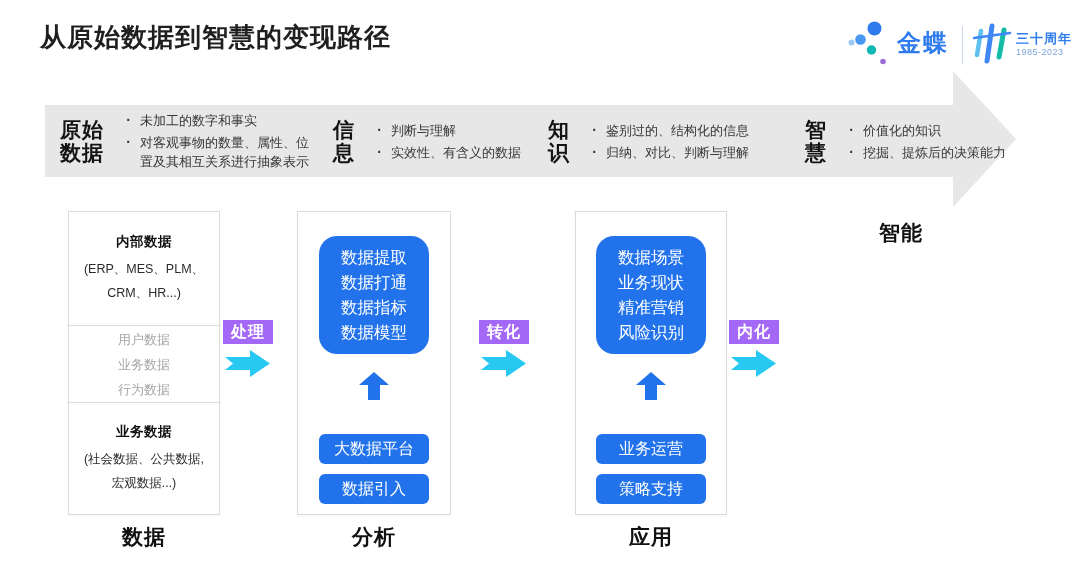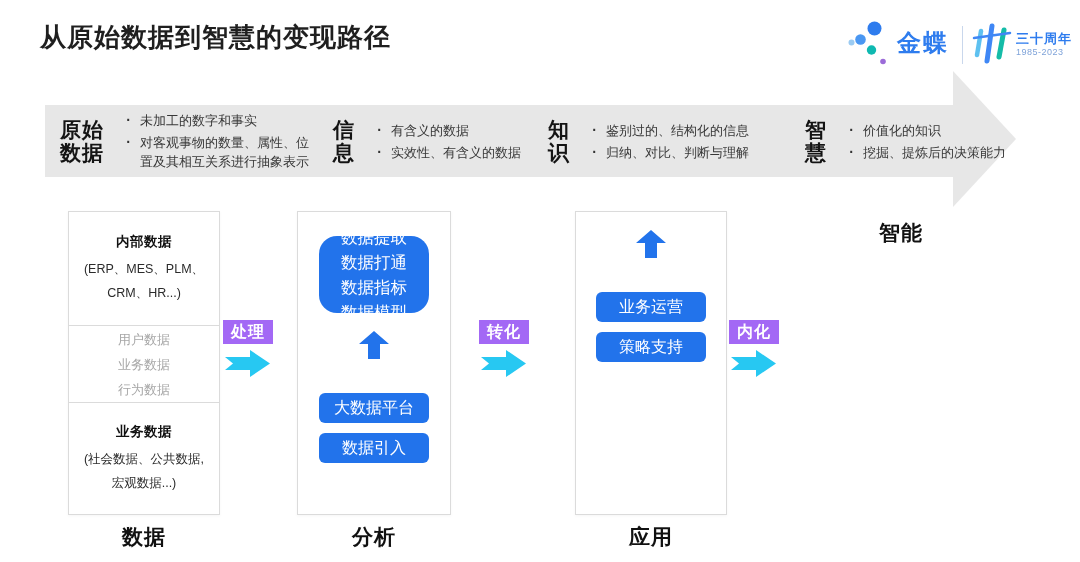--- a/index.html
+++ b/index.html
@@ -42,21 +42,21 @@
   
   .sec { display:flex; flex-direction:column; justify-content:center; text-align:center; }
   .sec-a { height:114px; border-bottom:1px solid var(--border-gray); }
   .sec-b { height:77px;  border-bottom:1px solid var(--border-gray); }
   .sec-c { height:111px; }
   .sec-title { font-size:13.5px; font-weight:bold; color:#111; margin-bottom:6px; letter-spacing:0.5px; }
   .sec-line { font-size:12.5px; color:#2b2b2b; line-height:24px; }
   .sec-b .sec-line { color:var(--muted); line-height:25px; font-size:13px; }
 
   
-  .bluecard { margin:24px auto 0; width:110px; height:77px; background:var(--blue); border-radius:18px;
+  .bluecard { margin:24px auto 0; width:110px; height:118px; background:var(--blue); border-radius:18px;
               color:#fff; display:flex; flex-direction:column; justify-content:center; text-align:center;
               font-size:16.5px; font-weight:500; line-height:25px; }
   .uparrow { display:block; margin:18px auto 0; }
   .pillbtn { width:110px; height:30px; margin:10px auto 0; background:var(--blue); border-radius:6px;
              color:#fff; font-size:16px; font-weight:500; display:flex; align-items:center; justify-content:center; }
   .pillbtn.first { margin-top:34px; }
 
   
   .intel-list { height:100%; display:flex; flex-direction:column; justify-content:center; align-items:center; }
   .intel-item { font-size:15.5px; font-weight:bold; color:var(--navy); line-height:29px; letter-spacing:1px; }
@@ -114,21 +114,21 @@
   </div>
 
   <div class="stage stage-2 nowrap">
     <div class="stage-name">
       <div>信</div>
       <div>息</div>
     </div>
     <div class="bullets">
       <div class="bullet">
           <span class="dot">·</span>
-        <span class="txt">有含义的数据</span>
+        <span class="txt">判断与理解</span>
         </div>
       <div class="bullet">
           <span class="dot">·</span>
         <span class="txt">实效性、有含义的数据</span>
         </div>
     </div>
   </div>
 
   <div class="stage stage-3 nowrap">
     <div class="stage-name">
@@ -198,20 +198,26 @@
       <polygon points="15,0 30,13 21,13 21,28 9,28 9,13 0,13" fill="#2273EB"></polygon>
     </svg>
     <div class="pillbtn first">大数据平台</div>
     <div class="pillbtn">数据引入</div>
   </div>
   <div class="colfooter">分析</div>
 </div>
 
 <div class="col col-3">
   <div class="colbox">
+    <div class="bluecard">
+      <div>数据场景</div>
+      <div>业务现状</div>
+      <div>精准营销</div>
+      <div>风险识别</div>
+    </div>
     <svg class="uparrow" width="30" height="28" viewBox="0 0 30 28">
       <polygon points="15,0 30,13 21,13 21,28 9,28 9,13 0,13" fill="#2273EB"></polygon>
     </svg>
     <div class="pillbtn first">业务运营</div>
     <div class="pillbtn">策略支持</div>
   </div>
   <div class="colfooter">应用</div>
 </div>
 
 <div class="col col-4">

